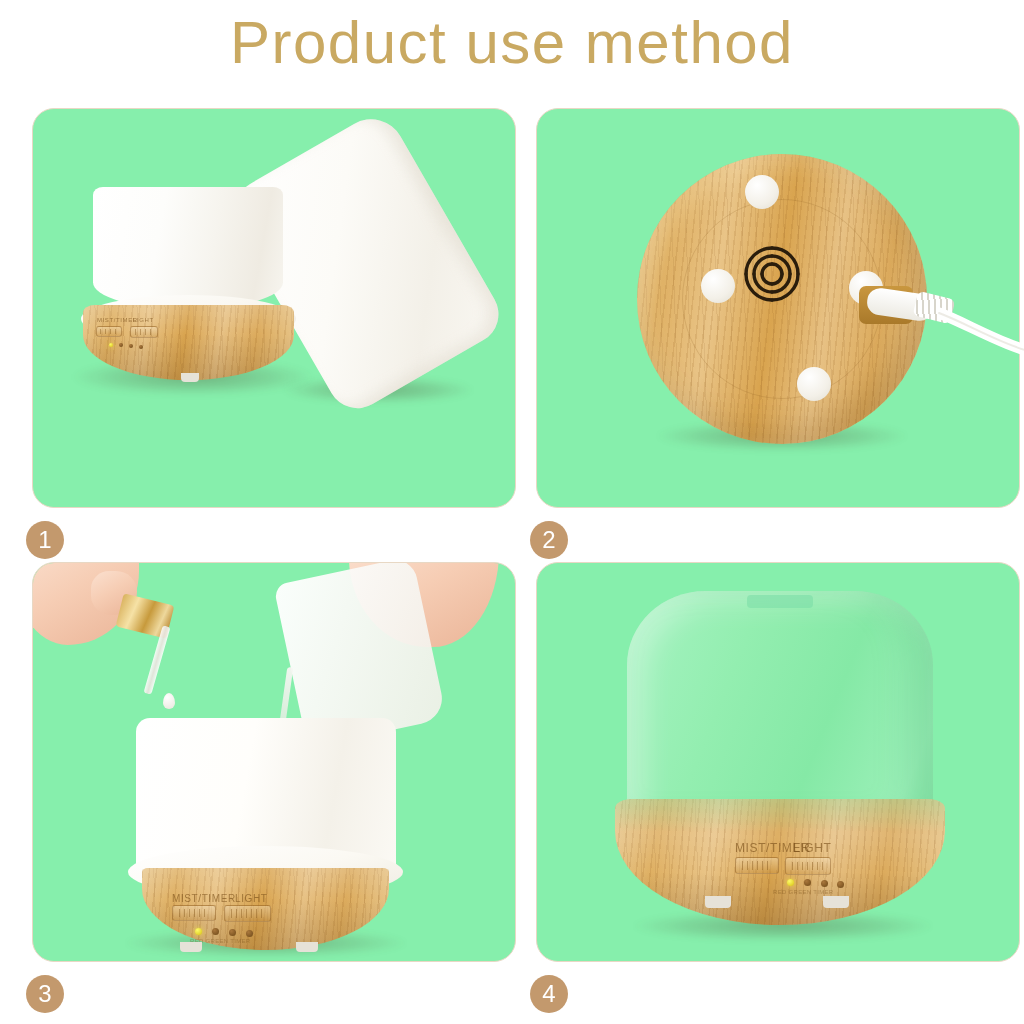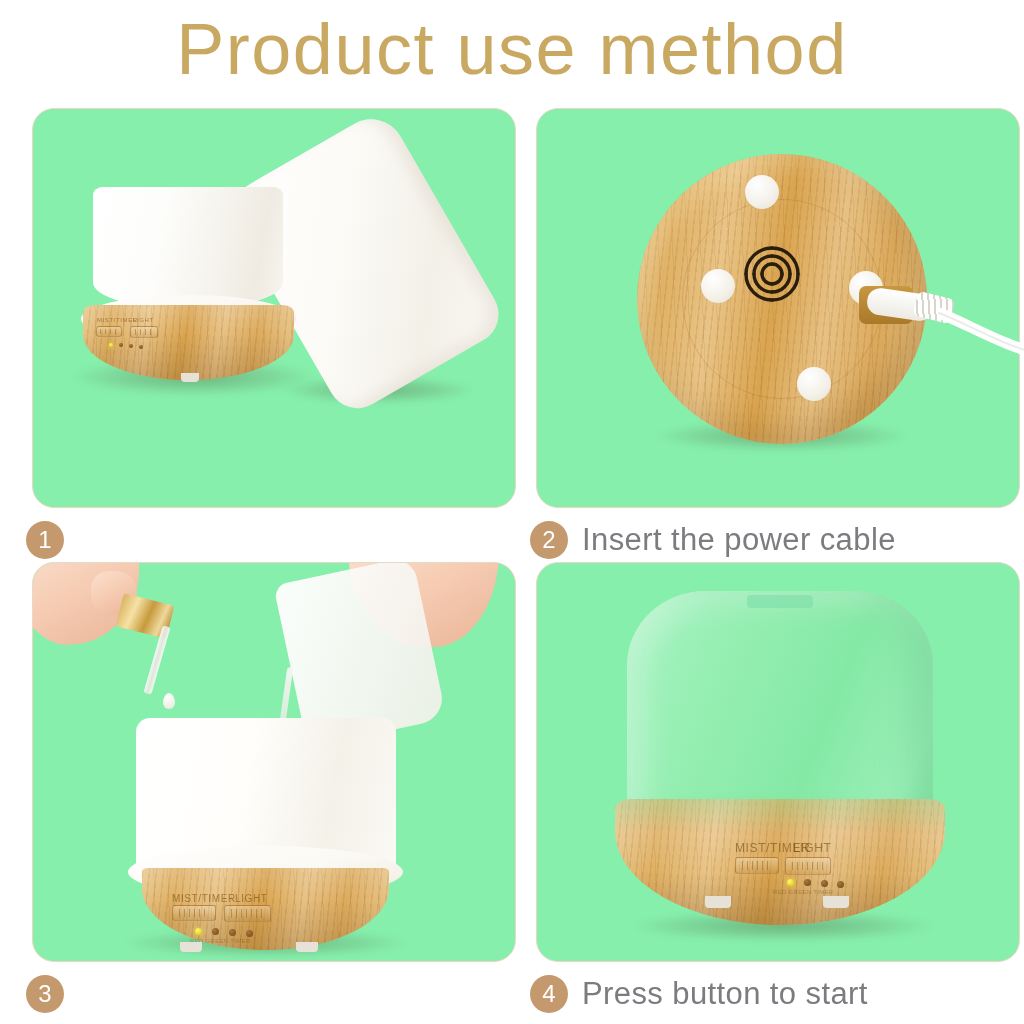--- a/index.html
+++ b/index.html
@@ -13,21 +13,21 @@
     position: relative;
   }
 
   
   .page-title {
     position: absolute;
     top: 8px;
     left: 0;
     width: 1024px;
     text-align: center;
-    font-size: 72px;
+    font-size: 60px;
     font-weight: 400;
     letter-spacing: 1.5px;
     color: #c9a962;
     font-family: "Liberation Sans", sans-serif;
   }
 
   
   .grid {
     position: absolute;
     top: 100px;
@@ -386,21 +386,20 @@
         <div class="p2-plug-ribs"></div>
         <svg class="p2-cord" viewBox="0 0 120 62">
           <path d="M2 8 C 34 20, 62 40, 118 54" fill="none" stroke="#ffffff" stroke-width="11" stroke-linecap="round"></path>
           <path d="M2 8 C 34 20, 62 40, 118 54" fill="none" stroke="#e6e3da" stroke-width="2" stroke-linecap="round" opacity="0.7"></path>
         </svg>
 
       </div>
     </div>
     <div class="caption">
       <div class="step-badge">2</div>
-      <div class="caption-text">Insert the power cable</div>
     </div>
   </div>
 
   <div class="cell cell-3">
     <div class="card">
       <div class="scene">
 
         <div class="hand" style="left:-22px; top:-14px; width:128px; height:96px; border-radius:0 0 58% 46% / 0 0 80% 92%;"></div>
         <div class="hand" style="left:58px; top:8px; width:46px; height:44px; border-radius:40% 46% 52% 44%;"></div>
         <div class="dropper-cap" style="left:86px; top:36px; width:52px; height:34px; transform:rotate(14deg);"></div>
@@ -467,17 +466,16 @@
           <span class="led-caption" style="left:158px; top:298px;">RED GREEN TIMER</span>
 
           <div class="foot" style="left:90px;  top:305px; width:26px; height:12px;"></div>
           <div class="foot" style="left:208px; top:305px; width:26px; height:12px;"></div>
         </div>
 
       </div>
     </div>
     <div class="caption">
       <div class="step-badge">4</div>
-      <div class="caption-text">Press button to start</div>
     </div>
   </div>
 
 </div>
 
 </body></html>

